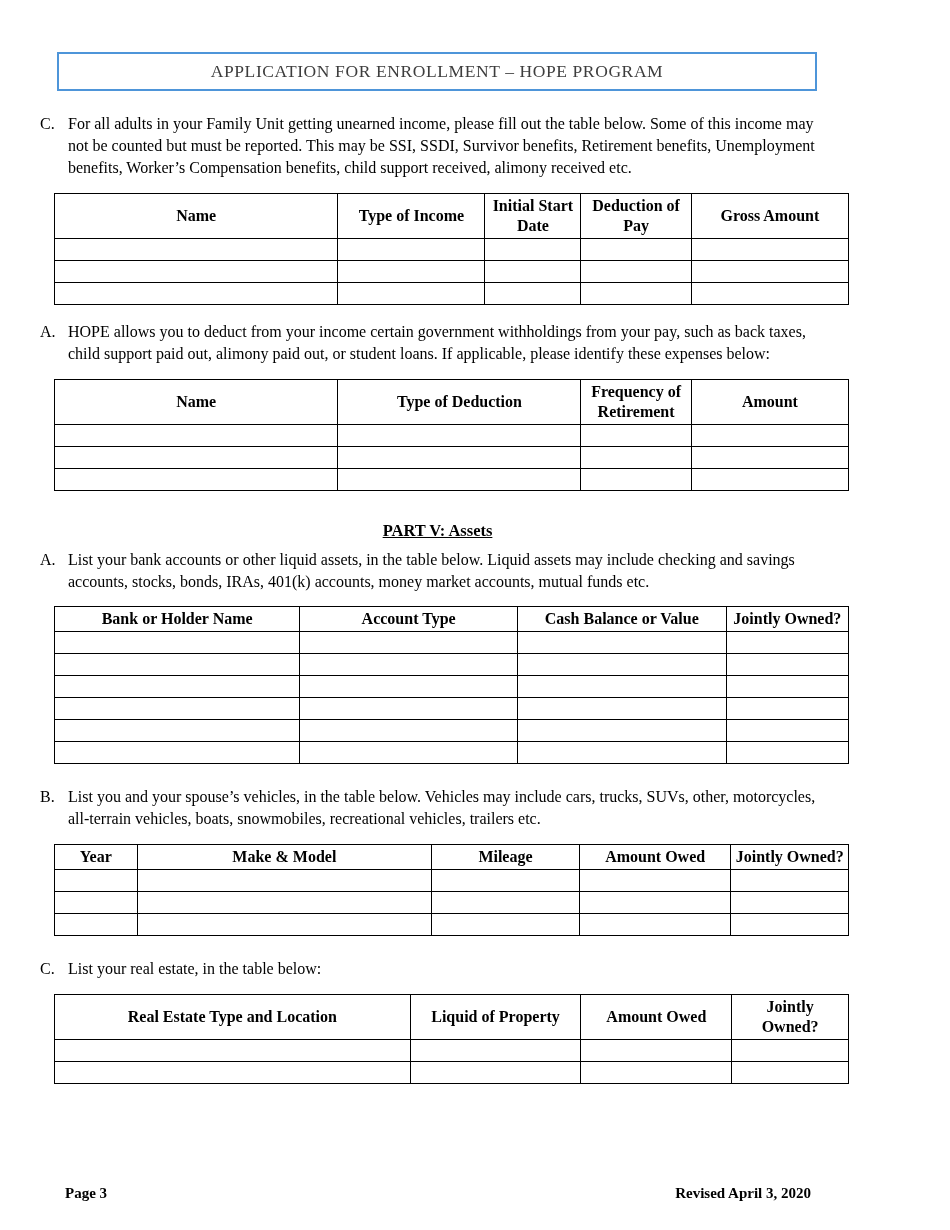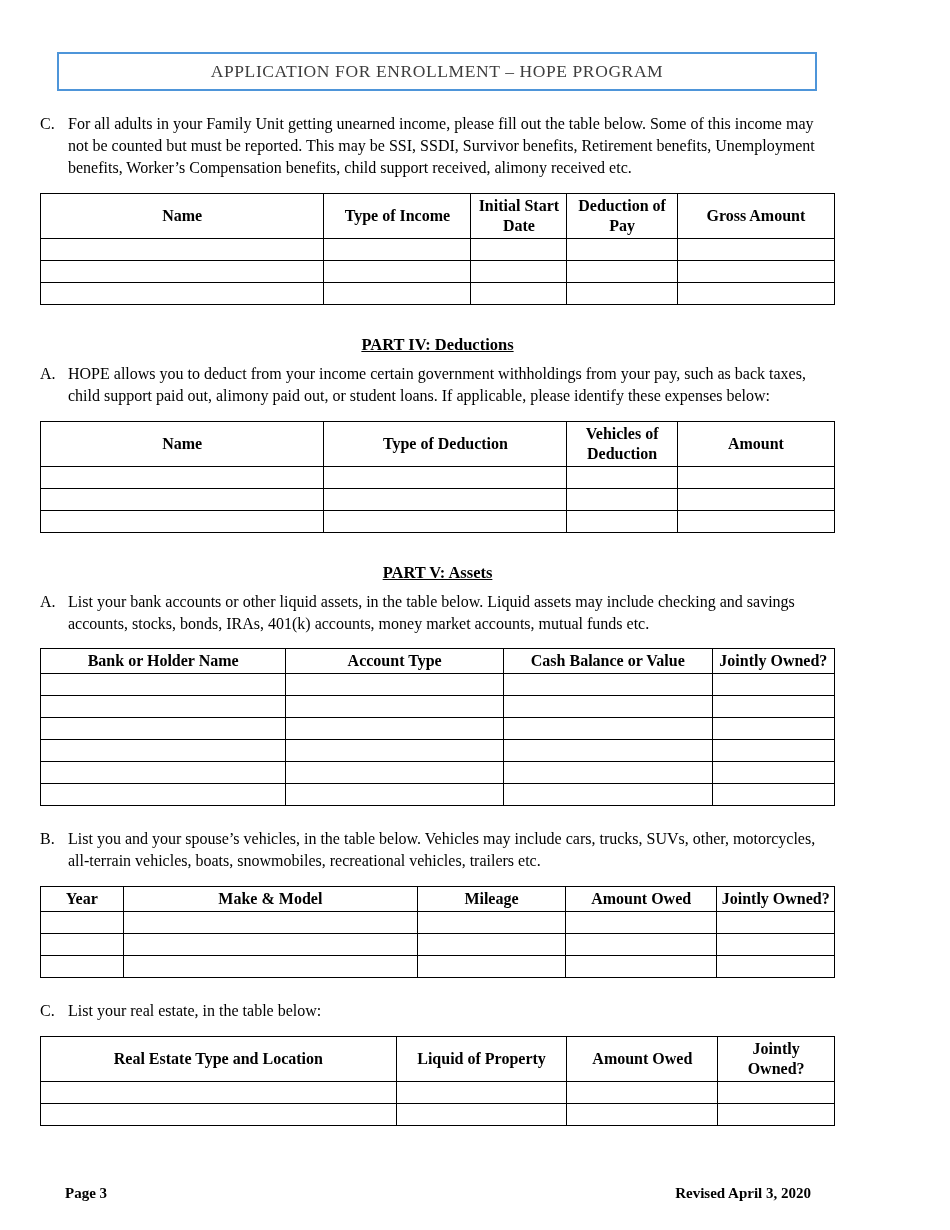--- a/index.html
+++ b/index.html
@@ -50,21 +50,21 @@
   }
   .italic-intro {
     text-align: center;
     font-style: italic;
     margin: 0 0 2px 0;
     line-height: 1.38;
   }
   table.tbl {
     width: 100%;
     border-collapse: collapse;
-    margin: 0 0 16px 0;
+    margin: 0 0 16px 14px;
     table-layout: fixed;
   }
   table.tbl th, table.tbl td {
     border: 1px solid #000;
   }
   table.tbl th {
     font-weight: bold;
     text-align: center;
     font-size: 16px;
     padding: 2px 4px;
@@ -140,39 +140,38 @@
         <tr>
           <td>&nbsp;</td>
           <td>&nbsp;</td>
           <td>&nbsp;</td>
           <td>&nbsp;</td>
           <td>&nbsp;</td>
         </tr>
       </tbody>
   </table>
 
-  <div class="part-heading">PART IV: Deductions</div>
 
   <div class="para">
     <span class="letter">A.</span>
     <span class="ptext">HOPE allows you to deduct from your income certain government withholdings from your pay, such as back taxes, child support paid out, alimony paid out, or student loans. If applicable, please identify these expenses below:</span>
   </div>
 
   <table class="tbl">
     <colgroup>
       <col style="width:35.7%">
         <col style="width:30.6%">
         <col style="width:13.9%">
         <col style="width:19.8%">
     </colgroup>
     <thead class="tall-head">
       <tr>
         <th>Name</th>
         <th>Type of Deduction</th>
-        <th>Vehicles of Deduction</th>
+        <th>Frequency of Retirement</th>
         <th>Amount</th>
       </tr>
     </thead>
     <tbody>
         <tr>
           <td>&nbsp;</td>
           <td>&nbsp;</td>
           <td>&nbsp;</td>
           <td>&nbsp;</td>
         </tr>

